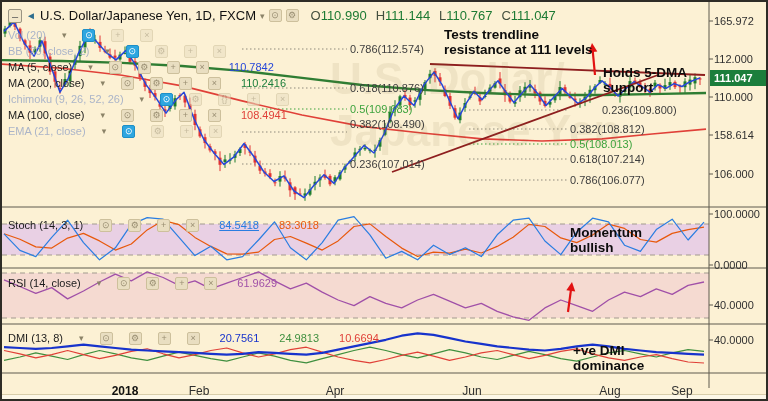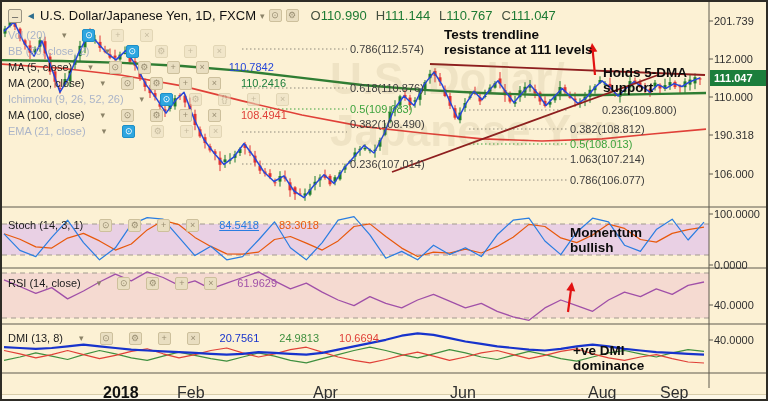--- a/index.html
+++ b/index.html
@@ -32,21 +32,21 @@
   .lgval{margin-left:4px;}
   
   .fib{position:absolute;font-size:11px;color:#3e3e3e;white-space:nowrap;}
   .fib.green{color:#3da33d;}
   
   .ann{position:absolute;font-weight:bold;font-size:13.5px;color:#0c0c0c;line-height:1.1;}
   
   .ptick{position:absolute;left:712px;font-size:11px;color:#2f2f2f;white-space:nowrap;}
   .badge{position:absolute;left:708px;top:68px;width:58px;height:16px;background:#1b7e3c;
     color:#fff;font-size:11px;font-weight:bold;line-height:16px;padding-left:4px;box-sizing:border-box;}
-  .ttick{position:absolute;top:382px;width:44px;font-size:16px;color:#2f2f2f;}
+  .ttick{position:absolute;top:382px;width:44px;text-align:center;font-size:12px;color:#2f2f2f;}
   .ttick.bold{font-weight:bold;color:#111;}
   .wm{position:absolute;font-size:44px;font-weight:bold;color:rgba(125,105,55,0.10);white-space:nowrap;}
   .bstrip{position:absolute;left:0;top:392px;width:764px;height:9px;background:#fcf7e8;
     border-top:1px solid #d8cdaa;}
 </style>
 </head>
 <body>
 
 <div class="screen">
   <svg id="plot" viewBox="0 0 764 397">
@@ -458,32 +458,32 @@
 
   <div class="fib" style="left:348px;top:41px;">0.786(112.574)</div>
   <div class="fib" style="left:348px;top:80px;">0.618(110.876)</div>
   <div class="fib green" style="left:348px;top:101px;">0.5(109.683)</div>
   <div class="fib" style="left:348px;top:116px;">0.382(108.490)</div>
   <div class="fib" style="left:348px;top:156px;">0.236(107.014)</div>
 
   <div class="fib" style="left:568px;top:102px;padding-left:32px;">0.236(109.800)</div>
   <div class="fib" style="left:568px;top:121px;">0.382(108.812)</div>
   <div class="fib green" style="left:568px;top:136px;">0.5(108.013)</div>
-  <div class="fib" style="left:568px;top:151px;">1.063(107.214)</div>
+  <div class="fib" style="left:568px;top:151px;">0.618(107.214)</div>
   <div class="fib" style="left:568px;top:172px;">0.786(106.077)</div>
 
   <div class="ann" style="left:442px;top:26px;width:162px;">Tests trendline resistance at 111 levels</div>
   <div class="ann" style="left:601px;top:64px;width:94px;">Holds 5-DMA support</div>
   <div class="ann" style="left:568px;top:224px;width:112px;">Momentum bullish</div>
   <div class="ann" style="left:571px;top:342px;width:100px;">+ve DMI dominance</div>
 
-  <div class="ptick" style="top:13px;">201.739</div>
+  <div class="ptick" style="top:13px;">165.972</div>
   <div class="ptick" style="top:51px;">112.000</div>
   <div class="ptick" style="top:89px;">110.000</div>
-  <div class="ptick" style="top:127px;">190.318</div>
+  <div class="ptick" style="top:127px;">158.614</div>
   <div class="ptick" style="top:166px;">106.000</div>
   <div class="badge">111.047</div>
 
   <div class="ptick" style="top:206px;">100.0000</div>
   <div class="ptick" style="top:257px;">0.0000</div>
   <div class="ptick" style="top:297px;">40.0000</div>
   <div class="ptick" style="top:332px;">40.0000</div>
 
   <div class="ttick bold" style="left:101px;">2018</div>
   <div class="ttick" style="left:175px;">Feb</div>

